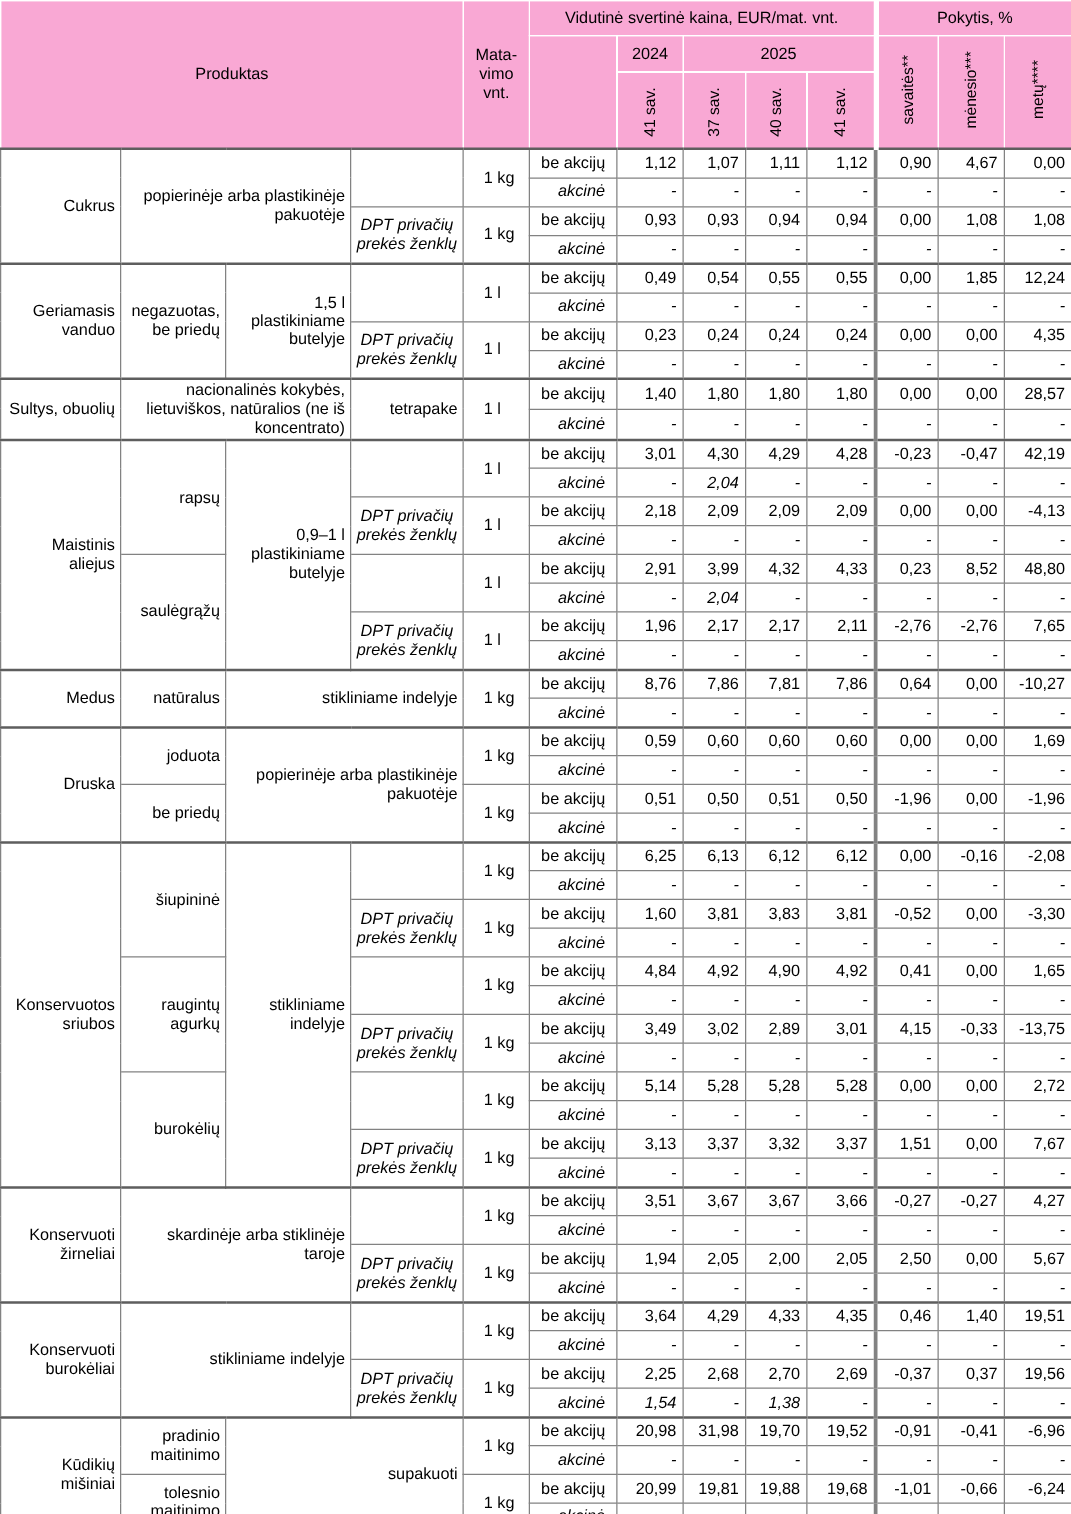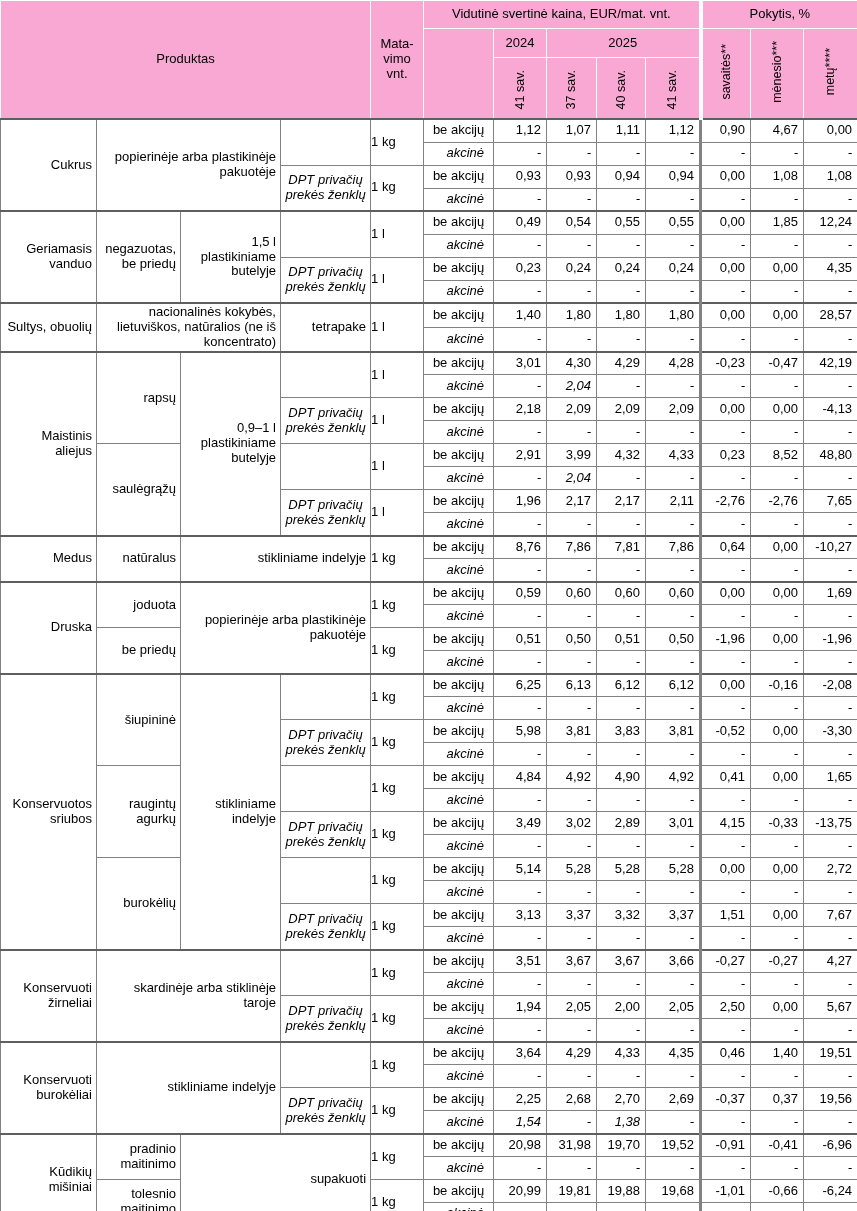--- a/index.html
+++ b/index.html
@@ -46,21 +46,21 @@
     border: 1px solid #828282;
     background: #fff;
     vertical-align: middle;
     padding: 1px 4px;
   }
   tbody tr.sec td { border-top: 2px solid #5e5e5e; }
   tbody td.tk { border-left: 3px solid #828282; }
 
   td.p   { text-align: right; }
   td.dpt { text-align: center; font-style: italic; }
-  td.u   { text-align: left; padding-left: 0; }
+  td.u   { text-align: left; padding-left: 16px; }
   td.lb  { text-align: center; }
   td.la  { text-align: right; font-style: italic; padding-right: 9px; }
   td.v   { text-align: right; padding-right: 5px; }
   td.va  { text-align: right; padding-right: 5px; font-style: italic; }
 </style>
 </head>
 <body>
 
 <div id="page">
   <table>
@@ -405,21 +405,21 @@
           <td class="va">-</td>
           <td class="va">-</td>
           <td class="va tk">-</td>
           <td class="va">-</td>
           <td class="va">-</td>
         </tr>
         <tr>
           <td rowspan="2" class="dpt">DPT privačių prekės ženklų</td>
           <td rowspan="2" class="u">1 kg</td>
           <td class="lb">be akcijų</td>
-          <td class="v">5,98</td>
+          <td class="v">1,60</td>
           <td class="v">3,81</td>
           <td class="v">3,83</td>
           <td class="v">3,81</td>
           <td class="v tk">-0,52</td>
           <td class="v">0,00</td>
           <td class="v">-3,30</td>
         </tr>
         <tr>
           <td class="la">akcinė</td>
           <td class="va">-</td>

